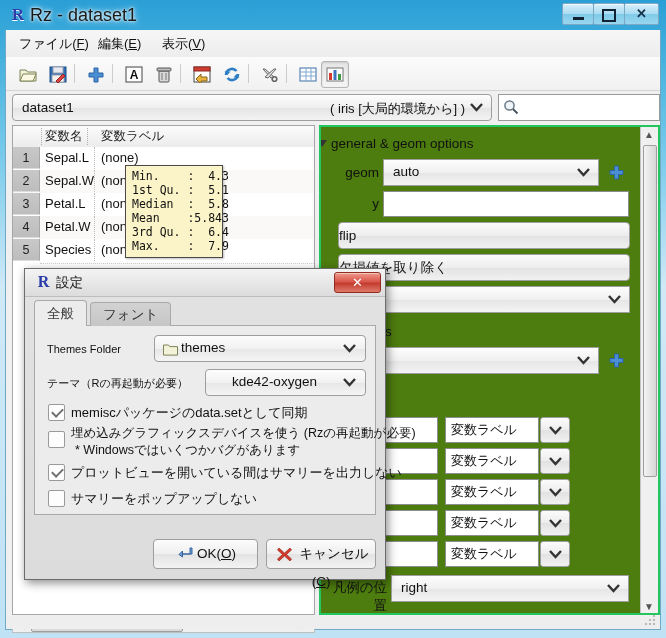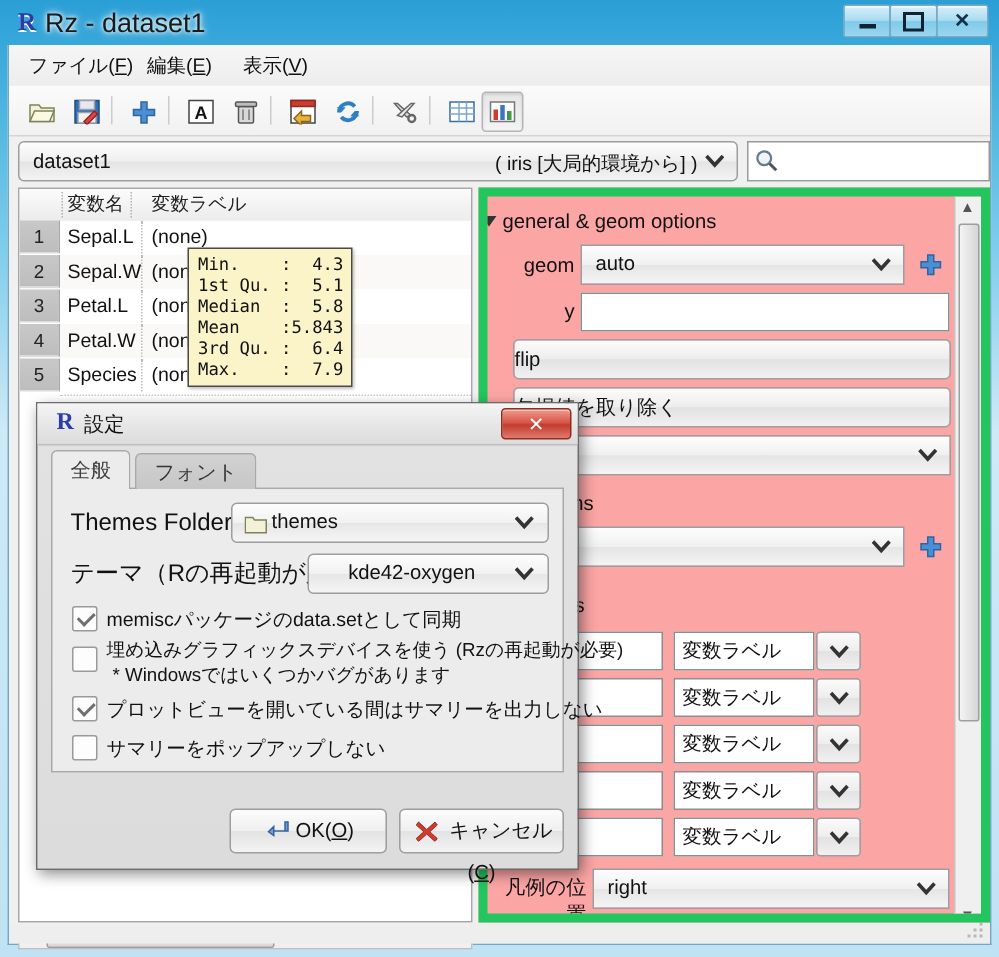--- a/index.html
+++ b/index.html
@@ -122,41 +122,41 @@
     font-size:13px;color:#111;overflow:hidden;white-space:nowrap;
     border-right:1px dotted #bbb;box-sizing:border-box;
   }
   .trow .c2{
     position:absolute;left:88px;top:0;width:200px;height:22px;line-height:22px;
     font-size:13px;color:#111;overflow:hidden;white-space:nowrap;
   }
   .rowline{position:absolute;left:27px;width:274px;height:1px;border-bottom:1px dotted #cfcfcf;}
   
   #summary-tooltip{
-    position:absolute;left:125px;top:165px;width:110px;
+    position:absolute;left:125px;top:165px;width:98px;
     background:#fbf4c8;border:1px solid #4a4a4a;
     font-family:"DejaVu Sans Mono","Liberation Mono",monospace;
     font-size:11.5px;line-height:14px;color:#111;padding:3px 4px 4px 6px;
     box-shadow:1px 1px 2px rgba(0,0,0,.25);white-space:pre;box-sizing:border-box;z-index:40;
   }
   
   #tbl-hscroll{
     position:absolute;left:6px;top:586px;width:303px;height:17px;
     background:#f0f0f0;border:1px solid #bfbfbf;box-sizing:border-box;
   }
   .sb-arrow{position:absolute;top:0;width:15px;height:15px;line-height:15px;text-align:center;font-size:10px;color:#555;}
   #tbl-hthumb{
     position:absolute;left:18px;top:2px;width:150px;height:11px;
     background:linear-gradient(180deg,#f2f2f2,#d8d8d8);border:1px solid #9e9e9e;border-radius:2px;
   }
 
   
   #opts-panel{
     position:absolute;left:313px;top:95px;width:341px;height:490px;
-    background:#fca5a5;border:6px solid #22c55e;box-sizing:border-box;overflow:hidden;
+    background:#4d7c0f;border:2px solid #22c55e;box-sizing:border-box;overflow:hidden;
   }
   #opts-inner{position:absolute;left:0;top:0;width:322px;height:488px;}
   .sect-head{
     position:absolute;left:10px;height:18px;line-height:18px;font-size:13.5px;color:#111;
   }
   .tri{position:absolute;left:-14px;top:5px;width:0;height:0;
     border-left:5px solid transparent;border-right:5px solid transparent;border-top:7px solid #333;}
   .lbl{position:absolute;height:18px;line-height:18px;font-size:13.5px;color:#111;text-align:right;}
   .combo{
     position:absolute;height:27px;border:1px solid #9e9e9e;border-radius:0;
@@ -228,21 +228,21 @@
     position:absolute;top:0;height:26px;line-height:25px;padding:0 12px;
     font-size:13.5px;color:#111;border:1px solid #a9a9a9;border-bottom:none;
     border-radius:4px 4px 0 0;box-sizing:border-box;
   }
   .tab.active{background:#ececec;color:#404040;z-index:3;}
   .tab.inactive{background:linear-gradient(180deg,#d2d2d2,#c6c6c6);color:#333;top:2px;height:24px;line-height:23px;z-index:2;}
   #dlg-body{
     position:absolute;left:9px;top:56px;width:342px;height:190px;
     background:#ececec;border:1px solid #a9a9a9;box-sizing:border-box;
   }
-  .dlg-lbl{position:absolute;font-size:16px;color:#111;height:18px;line-height:18px;}
+  .dlg-lbl{position:absolute;font-size:11px;color:#111;height:18px;line-height:18px;}
   .dlg-combo{
     position:absolute;height:27px;border:1px solid #9e9e9e;border-radius:4px;
     background:linear-gradient(180deg,#fdfdfd 0%,#f1f1f1 50%,#e6e6e6 51%,#f5f5f5 100%);box-sizing:border-box;
   }
   .chk{
     position:absolute;width:17px;height:17px;background:#fdfdfd;border:1px solid #9a9a9a;border-radius:2px;box-sizing:border-box;
   }
   .chk.on::after{
     content:"";position:absolute;left:3px;top:3px;width:9px;height:5px;
     border-left:2px solid #6f6f6f;border-bottom:2px solid #6f6f6f;transform:rotate(-45deg);

